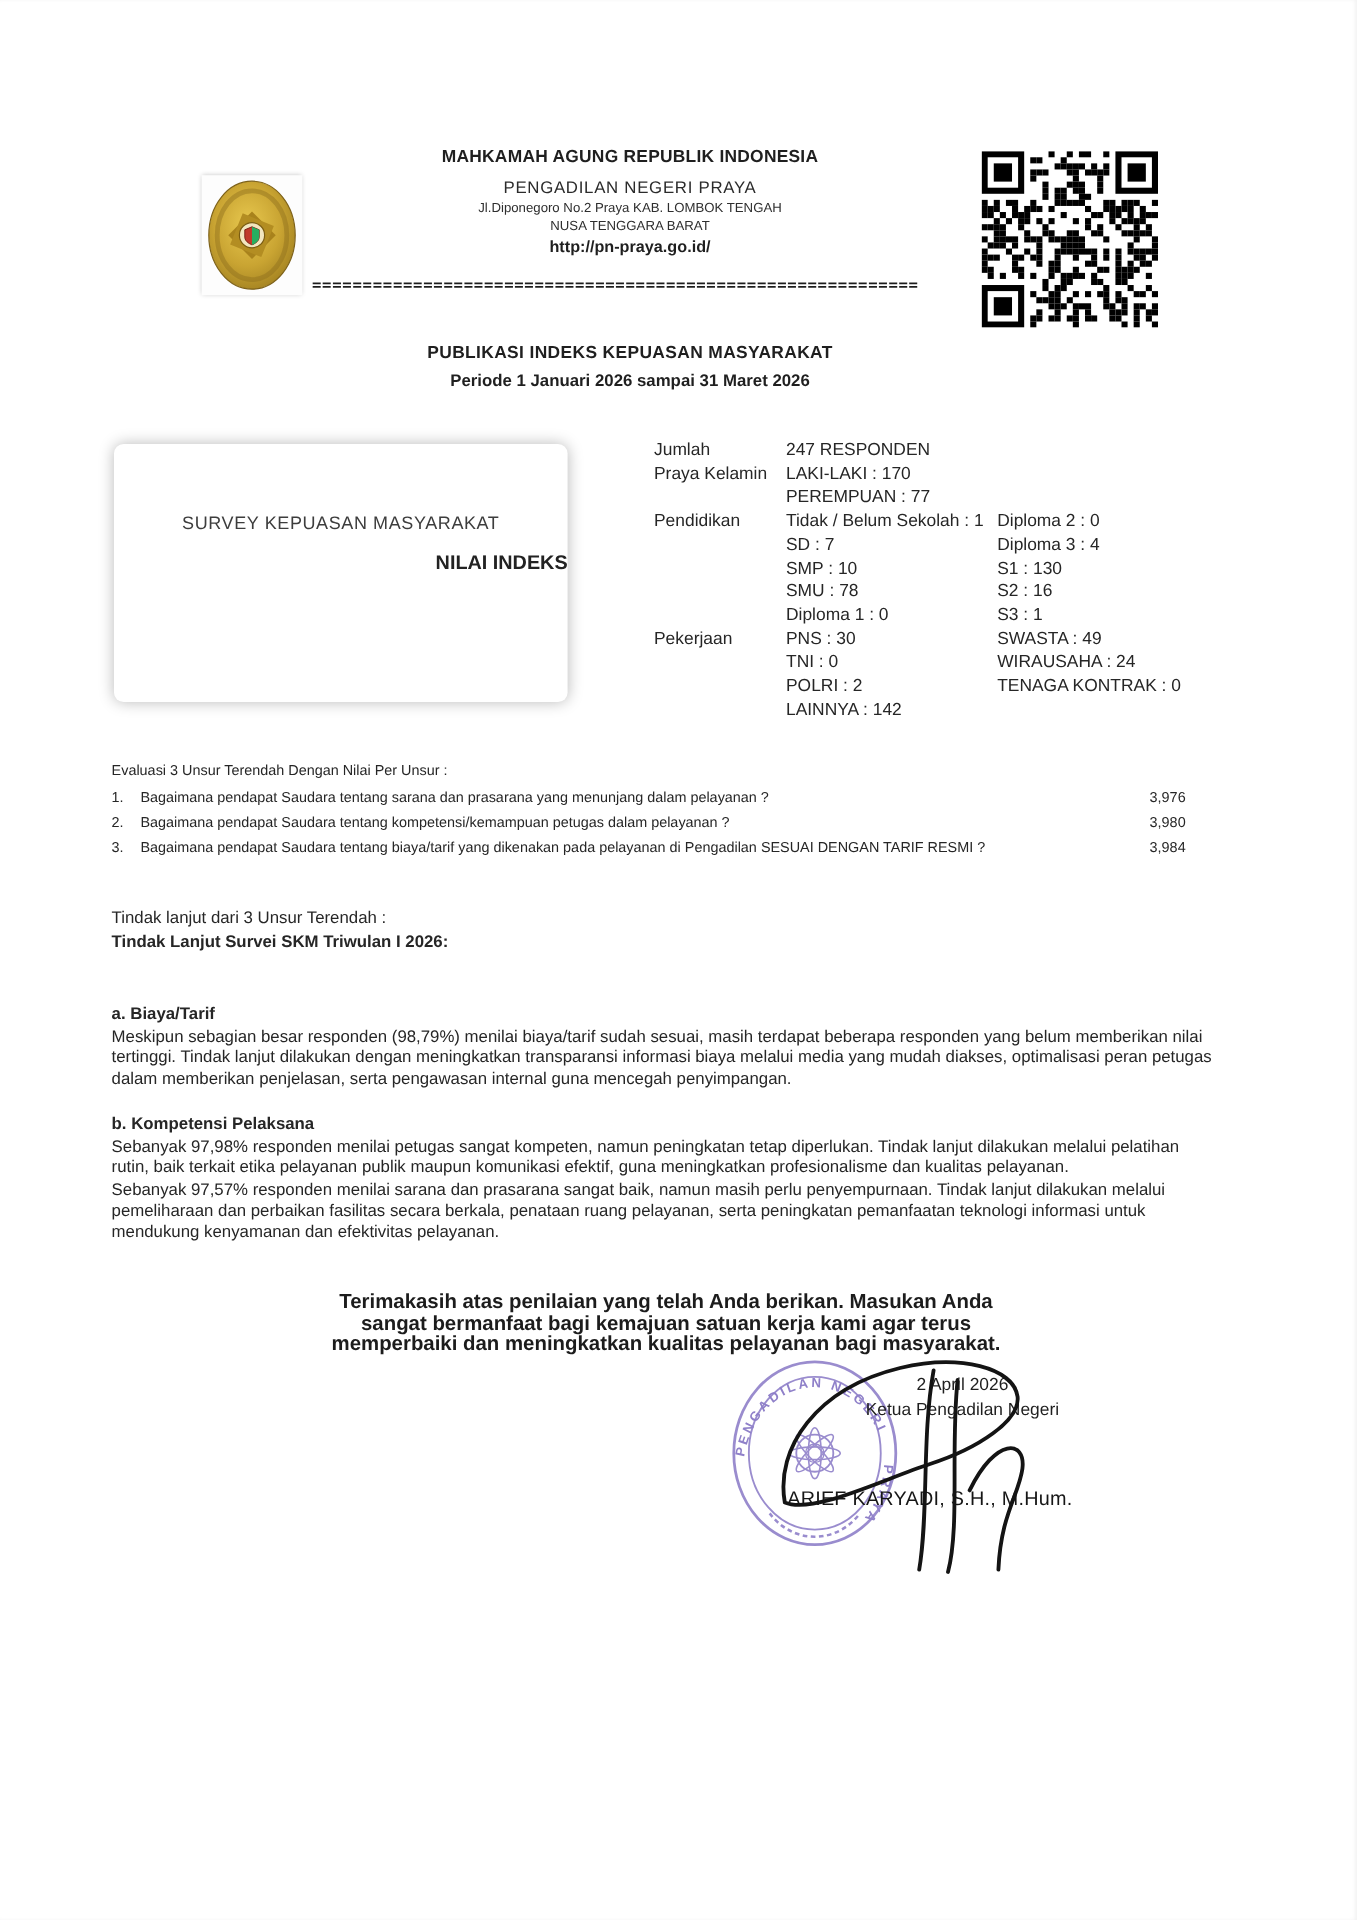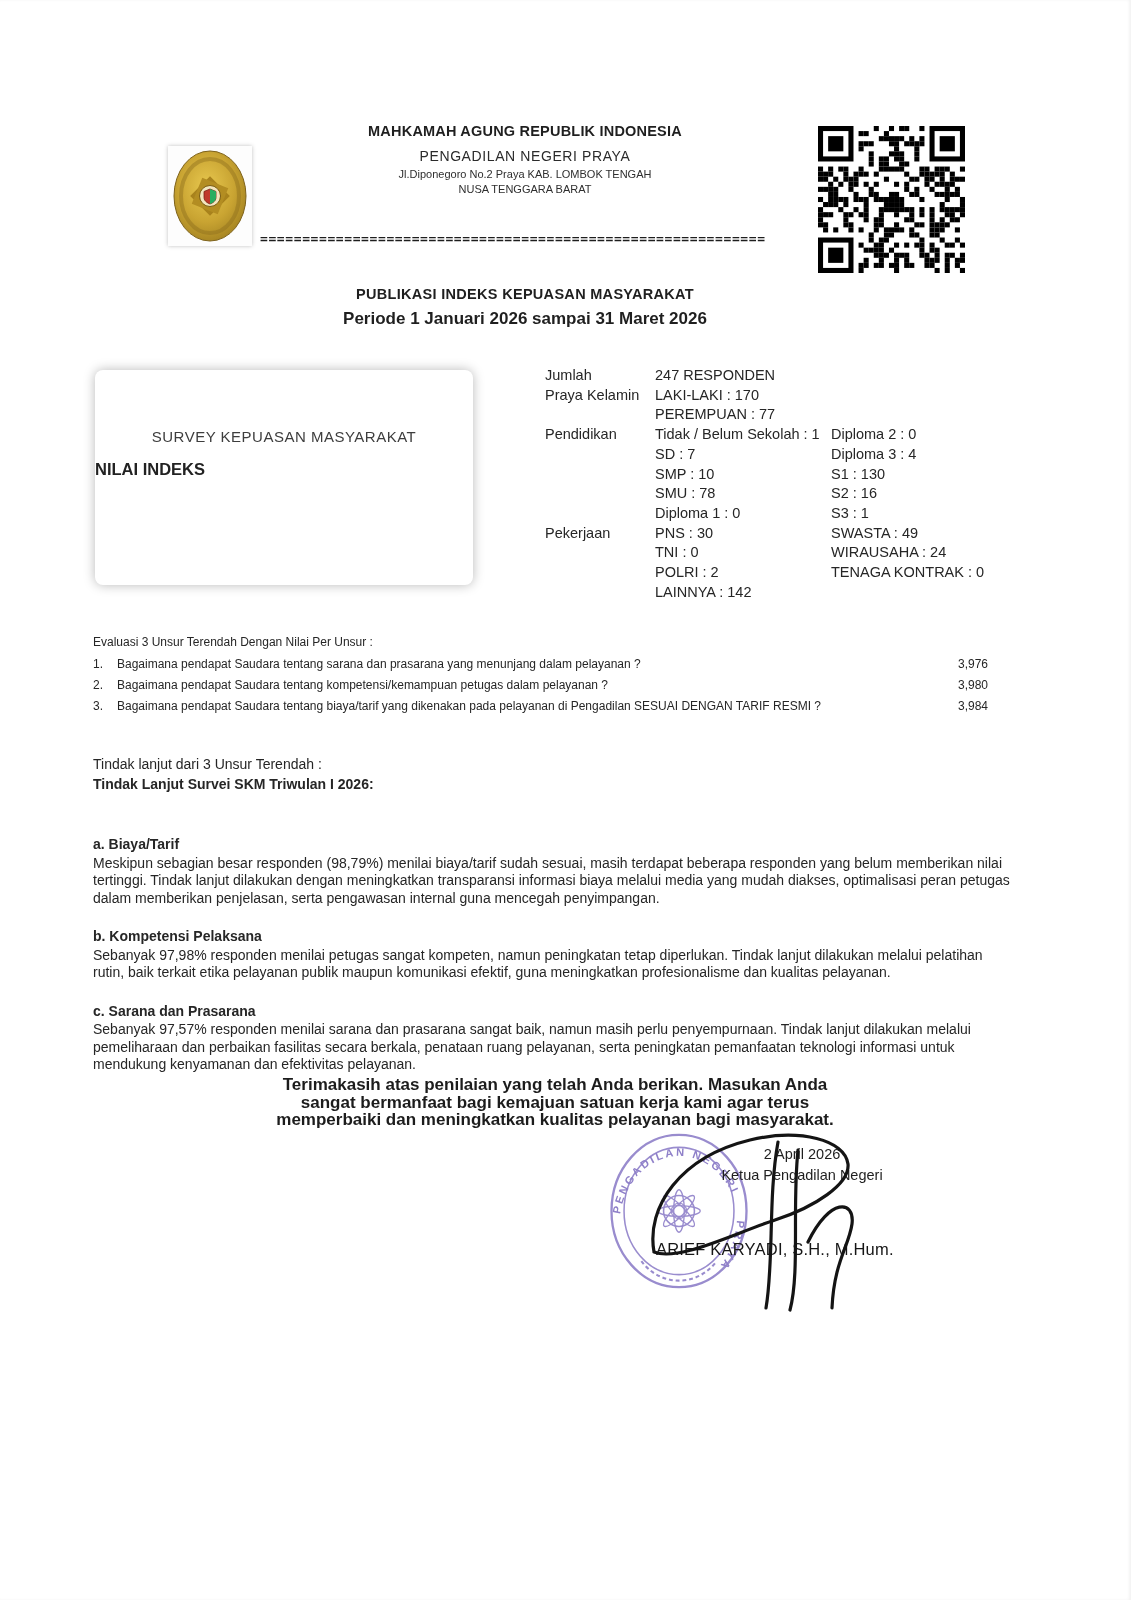--- a/index.html
+++ b/index.html
@@ -13,28 +13,28 @@
   .org{top:123px;font-size:14.5px;font-weight:bold;letter-spacing:.2px;}
   .court{top:148px;font-size:14px;letter-spacing:.6px;color:#2b2b2b;}
   .addr1{top:168px;font-size:11px;color:#2e2e2e;}
   .addr2{top:183px;font-size:11px;color:#2e2e2e;}
   .web{top:198px;font-size:13.5px;font-weight:bold;}
   .sep{left:260px;top:231px;width:537px;font-family:"DejaVu Sans Mono",monospace;
        font-size:13px;font-weight:bold;letter-spacing:.6px;color:#1d1d1d;
        white-space:nowrap;overflow:hidden;}
 
   .doc-title{left:0;top:286px;width:1050px;text-align:center;font-size:14.5px;font-weight:bold;letter-spacing:.3px;}
-  .doc-period{left:0;top:309px;width:1050px;text-align:center;font-size:17px;font-weight:bold;}
+  .doc-period{left:0;top:309px;width:1050px;text-align:center;font-size:14px;font-weight:bold;}
 
   
   .card{left:95px;top:370px;width:378px;height:215px;background:#fff;border-radius:8px;
         box-shadow:0 0 12px rgba(0,0,0,0.28);}
   .card-title{position:absolute;top:58px;left:0;width:100%;text-align:center;
         font-size:15px;letter-spacing:.5px;color:#3d3d3d;}
-  .card-label{position:absolute;top:90px;left:0;width:100%;text-align:left;
+  .card-label{position:absolute;top:90px;left:0;width:100%;text-align:right;
         font-size:16.5px;font-weight:bold;color:#222;}
   .card-value{position:absolute;top:116px;left:0;width:100%;text-align:center;
         font-size:26px;font-weight:bold;}
 
   
   .stats{left:545px;top:366px;width:478px;display:grid;
          grid-template-columns:110px 176px auto;font-size:14.5px;line-height:19.7px;color:#262626;}
   .stats span{white-space:nowrap;}
 
   
@@ -88,20 +88,21 @@
       <circle cx="42" cy="50" r="10.5" fill="#f2e6bf" stroke="#7a5c12" stroke-width="1"></circle>
       <path d="M42 43 l6 2.5 v6 c0 4.5 -6 6.5 -6 6.5 c0 0 -6 -2 -6 -6.5 v-6 z" fill="#c0392b" stroke="#7a1f15" stroke-width="0.8"></path>
       <path d="M42 43 l6 2.5 v6 c0 4.5 -6 6.5 -6 6.5 z" fill="#27ae60"></path>
     </svg>
   </div>
 
   <div class="abs hline org">MAHKAMAH AGUNG REPUBLIK INDONESIA</div>
   <div class="abs hline court">PENGADILAN NEGERI PRAYA</div>
   <div class="abs hline addr1">Jl.Diponegoro No.2 Praya KAB. LOMBOK TENGAH</div>
   <div class="abs hline addr2">NUSA TENGGARA BARAT</div>
+  <div class="abs hline web">http://pn-praya.go.id/</div>
   <div class="abs sep">============================================================</div>
 
   <div class="abs qr-box">
     <svg id="qr" width="147" height="147" viewBox="0 0 145 145" fill="#000">
         <rect x="55" y="0" width="5" height="5"></rect>
         <rect x="70" y="0" width="5" height="5"></rect>
         <rect x="80" y="0" width="5" height="5"></rect>
         <rect x="85" y="0" width="5" height="5"></rect>
         <rect x="100" y="0" width="5" height="5"></rect>
         <rect x="40" y="5" width="5" height="5"></rect>
@@ -474,21 +475,20 @@
     </div>
   </div>
 
   <div class="abs follow">
     <p class="fu-intro">Tindak lanjut dari 3 Unsur Terendah :</p>
     <p class="fu-sub">Tindak Lanjut Survei SKM Triwulan I 2026:</p>
     <p class="fu-h first">a. Biaya/Tarif</p>
     <p class="fu-b">Meskipun sebagian besar responden (98,79%) menilai biaya/tarif sudah sesuai, masih terdapat beberapa responden yang belum memberikan nilai tertinggi. Tindak lanjut dilakukan dengan meningkatkan transparansi informasi biaya melalui media yang mudah diakses, optimalisasi peran petugas dalam memberikan penjelasan, serta pengawasan internal guna mencegah penyimpangan.</p>
     <p class="fu-h">b. Kompetensi Pelaksana</p>
     <p class="fu-b">Sebanyak 97,98% responden menilai petugas sangat kompeten, namun peningkatan tetap diperlukan. Tindak lanjut dilakukan melalui pelatihan rutin, baik terkait etika pelayanan publik maupun komunikasi efektif, guna meningkatkan profesionalisme dan kualitas pelayanan.</p>
-    <p class="fu-h">c. Sarana dan Prasarana</p>
     <p class="fu-b">Sebanyak 97,57% responden menilai sarana dan prasarana sangat baik, namun masih perlu penyempurnaan. Tindak lanjut dilakukan melalui pemeliharaan dan perbaikan fasilitas secara berkala, penataan ruang pelayanan, serta peningkatan pemanfaatan teknologi informasi untuk mendukung kenyamanan dan efektivitas pelayanan.</p>
   </div>
 
   <div class="abs closing">Terimakasih atas penilaian yang telah Anda berikan. Masukan Anda sangat bermanfaat bagi kemajuan satuan kerja kami agar terus memperbaiki dan meningkatkan kualitas pelayanan bagi masyarakat.</div>
 
   <div class="abs stamp">
     <svg width="146" height="162" viewBox="0 0 150 168">
       <defs>
         <path id="arcTop" d="M 13 100 A 62 73 0 0 1 137 100" fill="none"></path>
         <path id="arcRight" d="M 135 88 A 62 73 0 0 1 108 150" fill="none"></path>

